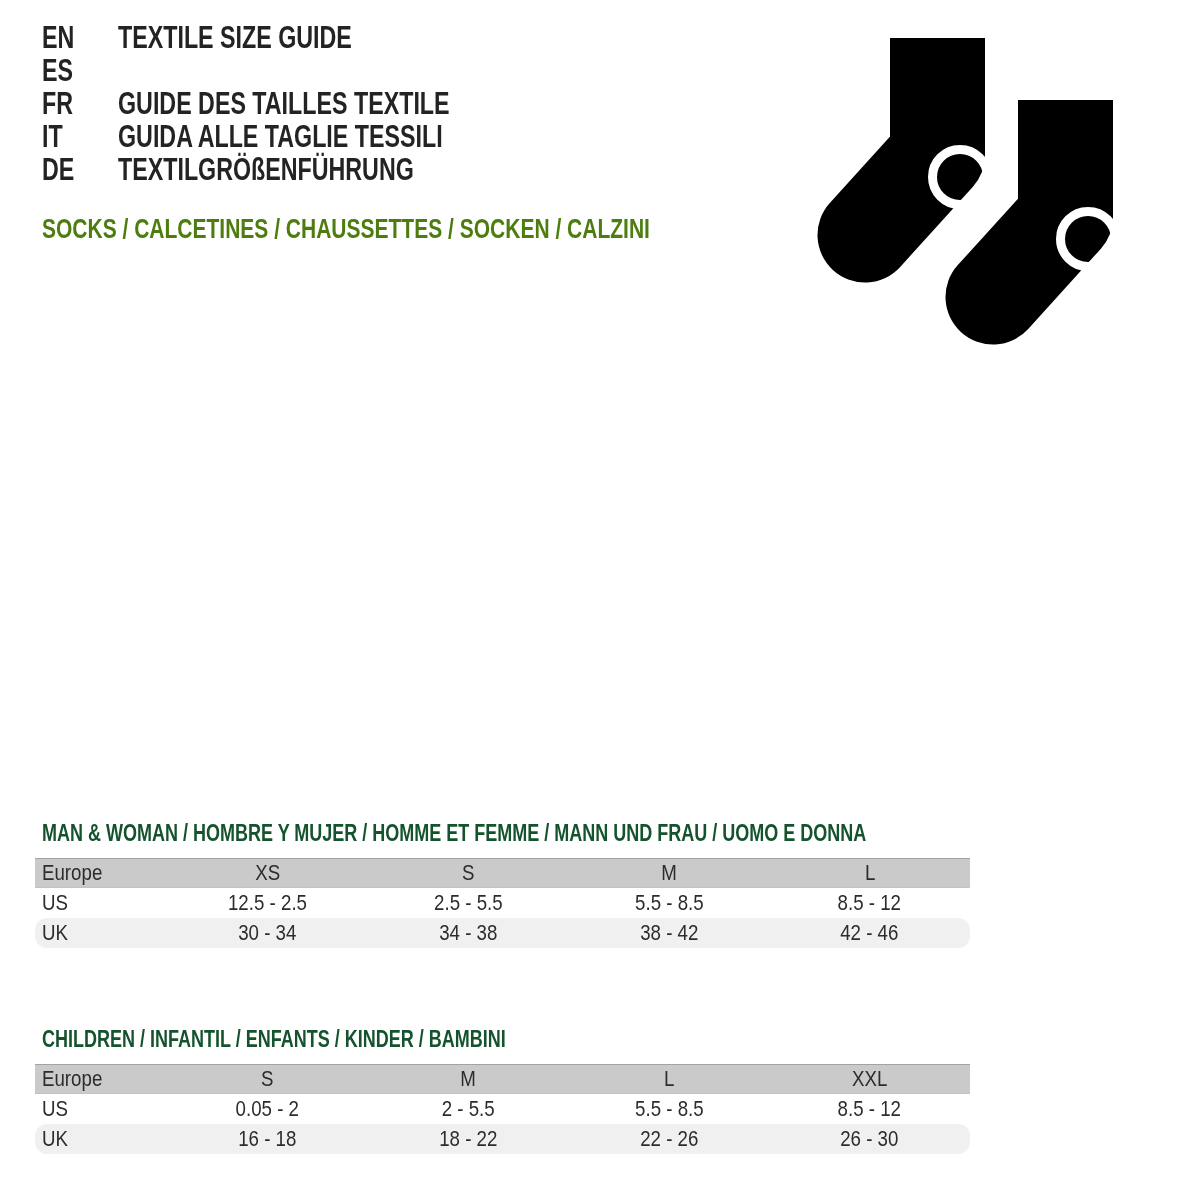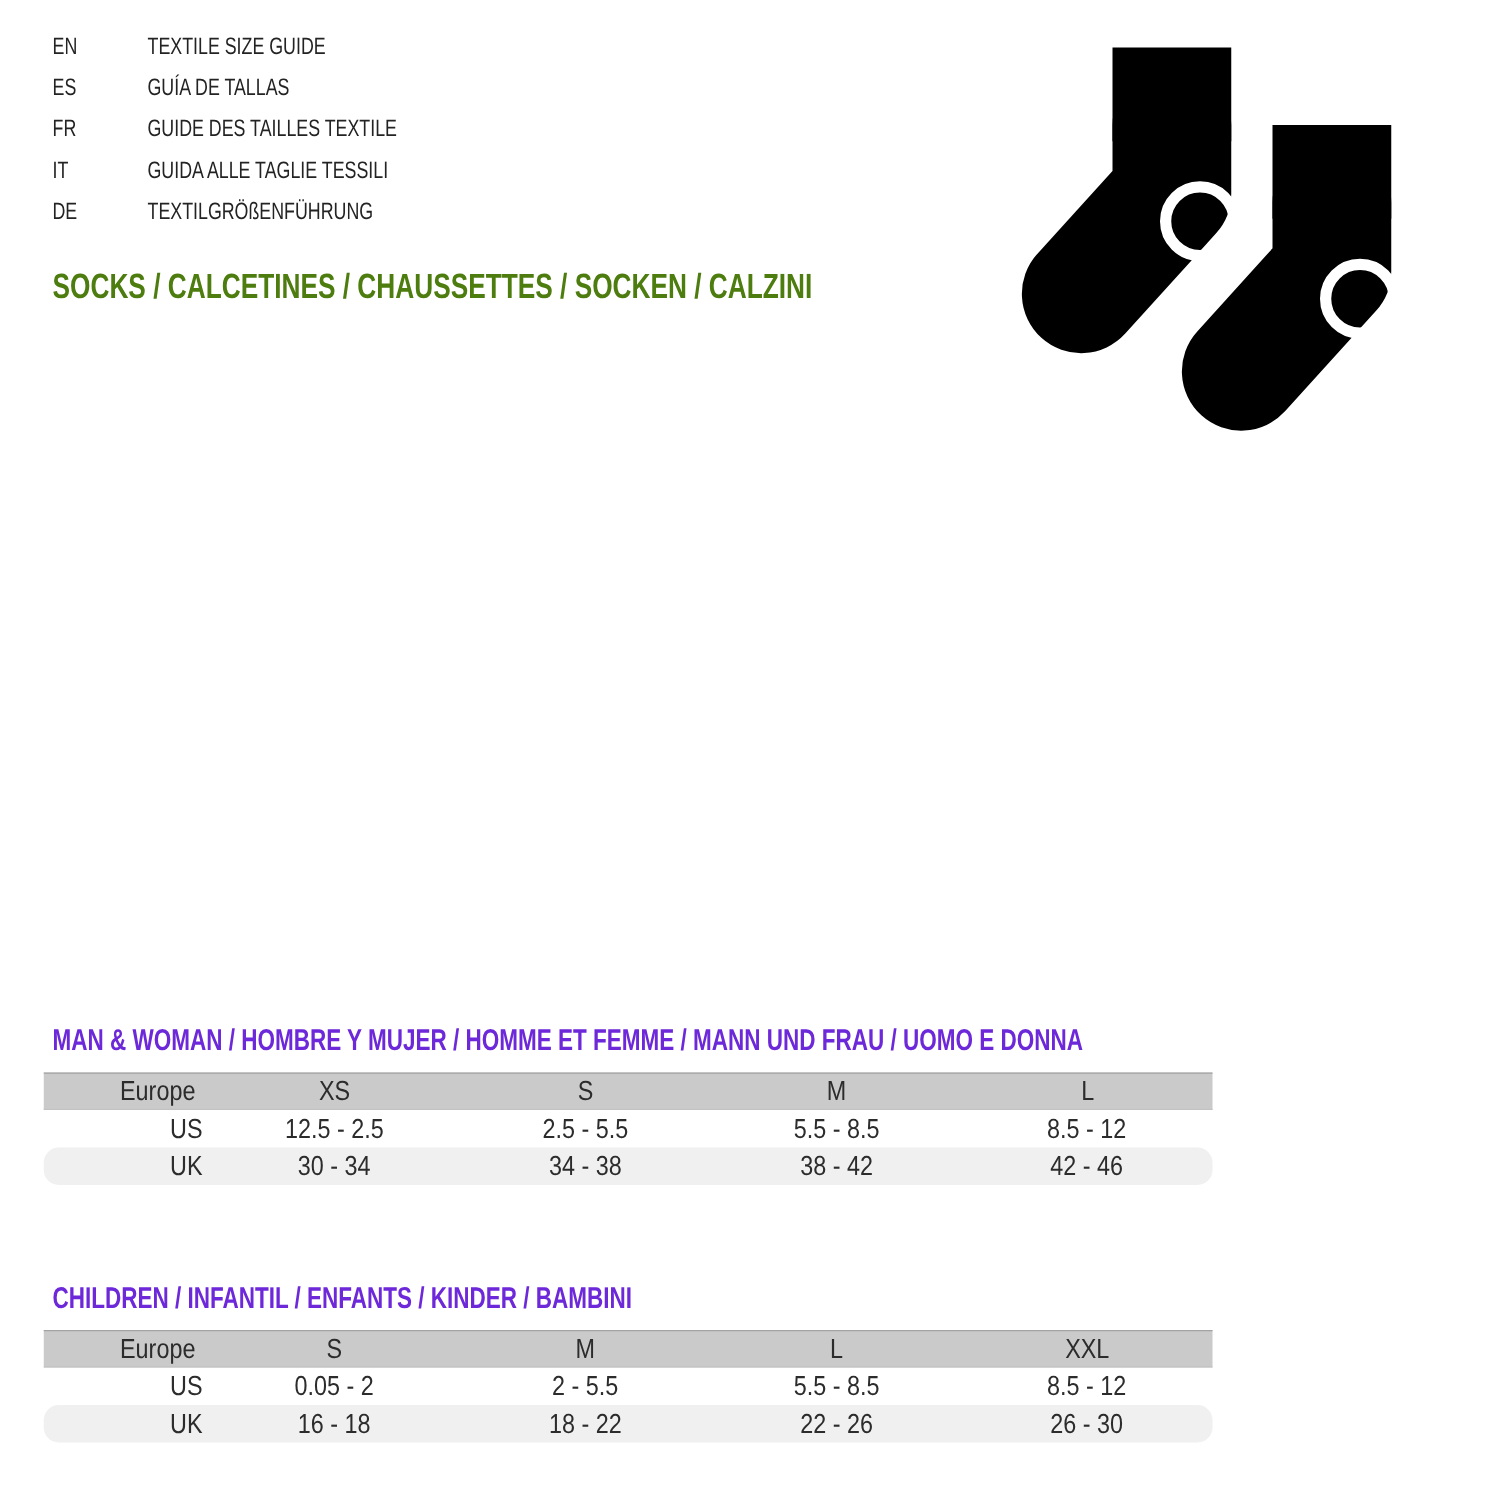--- a/index.html
+++ b/index.html
@@ -14,68 +14,67 @@
   .canvas { position: absolute; inset: 0; background: #ffffff; }
 
   
   .cx  { display: inline-block; transform: scaleX(0.75); transform-origin: 0 50%; white-space: nowrap; }
   .cxc { display: inline-block; transform: scaleX(0.85); transform-origin: 50% 50%; white-space: nowrap; }
   .cxl { display: inline-block; transform: scaleX(0.85); transform-origin: 0 50%; white-space: nowrap; }
 
   
   .lang-block { position: absolute; left: 42px; top: 21px; }
   .lang-row { display: flex; height: 33px; align-items: center; }
-  .lang-code, .lang-label { font-weight: normal; font-size: 19px; color: #232323; }
+  .lang-code, .lang-label { font-weight: bold; font-size: 31px; color: #232323; }
   .lang-code { width: 76px; flex: 0 0 76px; }
 
   
   .category-line {
     position: absolute; left: 42px; top: 212px;
     font-weight: bold; font-size: 28px; line-height: 34px; color: #4d7c0f;
   }
 
   
   .socks-icon { position: absolute; left: 800px; top: 25px; width: 330px; height: 335px; }
 
   
   .table-block { position: absolute; left: 35px; width: 935px; }
   .table-block.men      { top: 820px; }
   .table-block.children { top: 1026px; }
   .table-title {
     font-weight: bold; font-size: 24px; line-height: 26px;
-    margin-left: 7px; margin-bottom: 12px; color: #6d28d9;
+    margin-left: 7px; margin-bottom: 12px; color: #14532d;
   }
   .size-table { width: 935px; }
   .t-row {
     display: grid;
     grid-template-columns: 132px 1fr 1fr 1fr 1fr;
     height: 30px; align-items: center;
   }
   .t-row.header {
     background: #cbcaca;
     border-top: 1px solid #a3a3a3;
     border-bottom: 1px solid #c2c2c2;
   }
   .t-row.alt { background: #f1f0f0; border-radius: 12px; }
   .t-cell { text-align: center; font-size: 22px; color: #2c2c2c; }
-  .t-cell.first { text-align: right; padding-left: 7px; text-decoration: underline; }
+  .t-cell.first { text-align: left; padding-left: 7px; text-decoration: underline; }
 </style>
 </head>
 <body>
 
 <div class="canvas">
 
   <div class="lang-block">
     <div class="lang-row">
       <span class="lang-code"><span class="cx">EN</span></span>
       <span class="lang-label"><span class="cx">TEXTILE SIZE GUIDE</span></span>
     </div>
     <div class="lang-row">
       <span class="lang-code"><span class="cx">ES</span></span>
-      <span class="lang-label"><span class="cx">GUÍA DE TALLAS</span></span>
     </div>
     <div class="lang-row">
       <span class="lang-code"><span class="cx">FR</span></span>
       <span class="lang-label"><span class="cx">GUIDE DES TAILLES TEXTILE</span></span>
     </div>
     <div class="lang-row">
       <span class="lang-code"><span class="cx">IT</span></span>
       <span class="lang-label"><span class="cx">GUIDA ALLE TAGLIE TESSILI</span></span>
     </div>
     <div class="lang-row">

